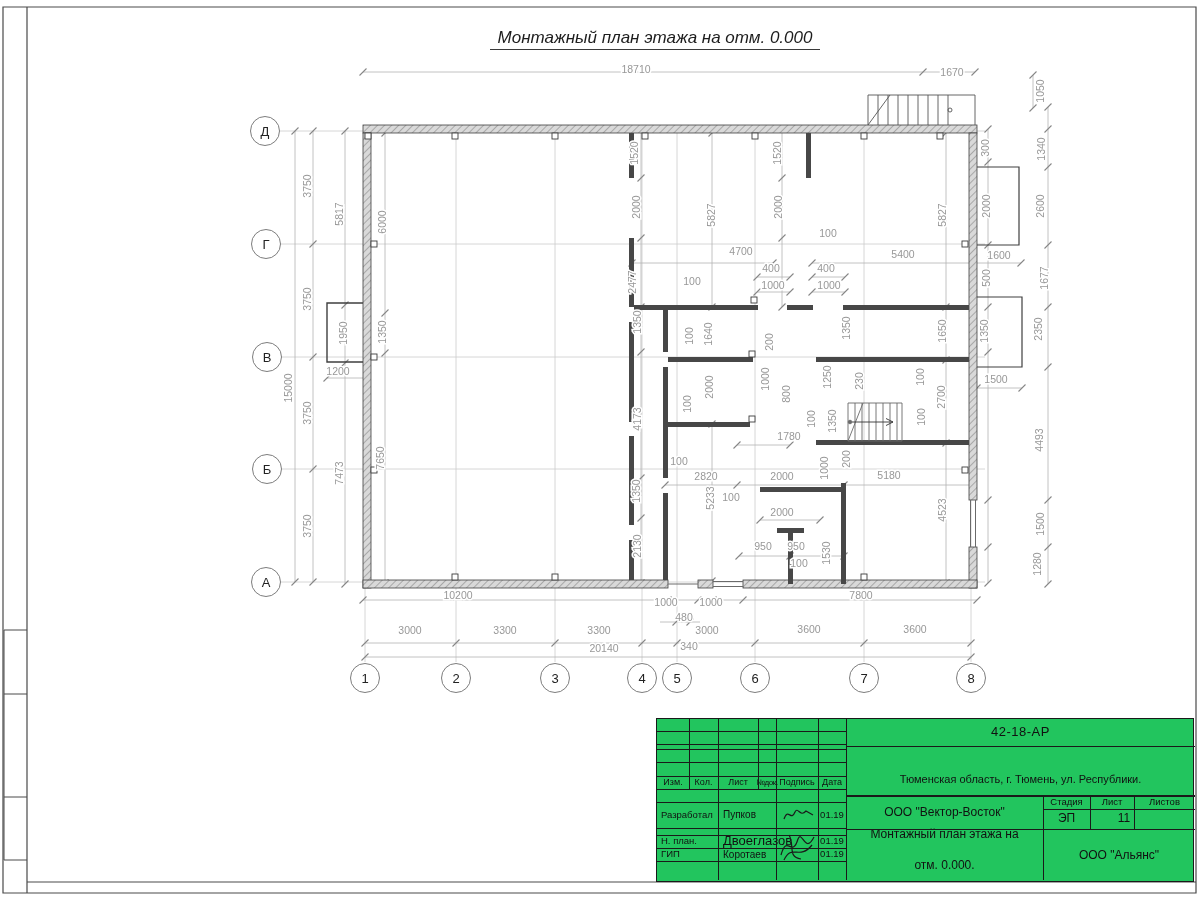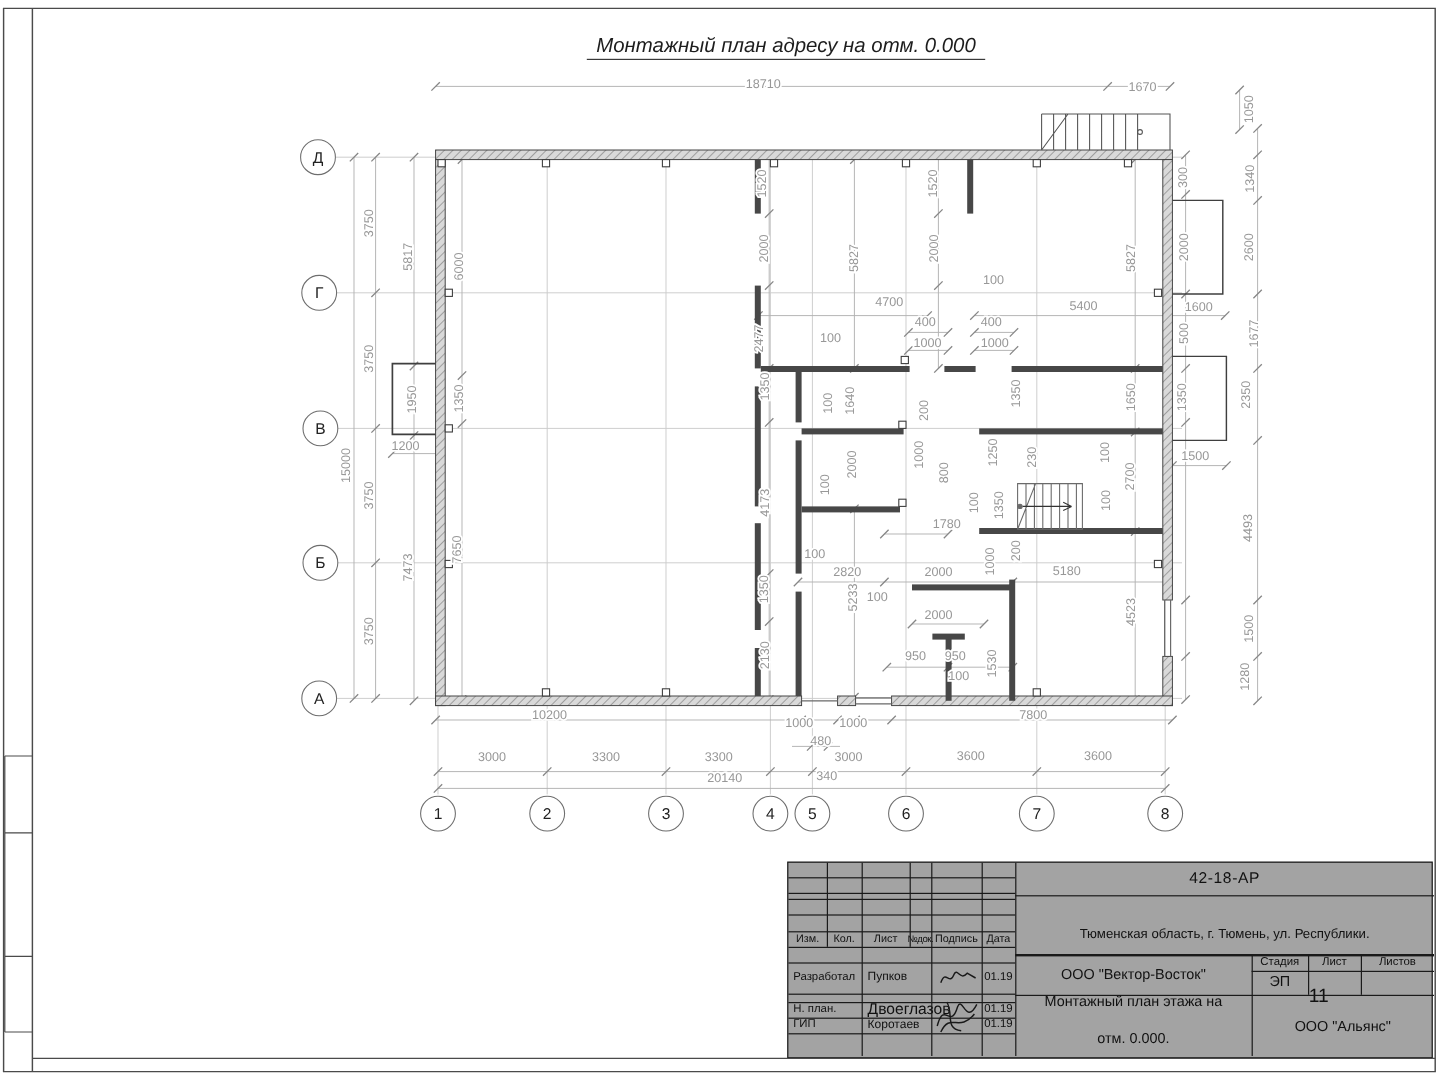--- a/index.html
+++ b/index.html
@@ -5,21 +5,21 @@
   html,body{margin:0;padding:0;background:#f2f2f2;}
   #sheet{position:relative;width:1200px;height:900px;background:#ffffff;overflow:hidden;
          font-family:"Liberation Sans",sans-serif;}
   #plan-svg{position:absolute;left:0;top:0;}
   text.dim{font:10.5px "Liberation Sans",sans-serif;fill:#989898;stroke:#ffffff;stroke-width:3px;paint-order:stroke;}
   text.axl{font:13px "Liberation Sans",sans-serif;fill:#222;text-anchor:middle;}
   #main-title{position:absolute;left:430px;top:28px;width:450px;text-align:center;
               font-style:italic;font-size:17px;color:#1d1d1d;z-index:3;}
   #main-title span{border-bottom:1.2px solid #3a3a3a;padding:0 8px 2px;}
   #titleblock{position:absolute;left:656px;top:718px;width:538px;height:164px;
-              border:1.6px solid #1a1a1a;box-sizing:border-box;z-index:3;background:#a3a3a3;padding-left:38px;}
+              border:1.6px solid #1a1a1a;box-sizing:border-box;z-index:3;background:#22c55e;padding-left:38px;}
   .tbl{position:absolute;background:#1a1a1a;}
   .tbt{position:absolute;display:flex;align-items:center;justify-content:center;
        text-align:center;color:#111;line-height:1.15;white-space:nowrap;}
   .tbt.left{justify-content:flex-start;padding-left:3px;}
   .sig{position:absolute;}
 </style>
 </head>
 <body>
 
 <div id="sheet">
@@ -242,21 +242,21 @@
         <circle cx="755" cy="678" r="14.5" fill="#fff" stroke="#6e6e6e" stroke-width="0.9"></circle>
         <text x="755" y="682.5" class="axl">6</text>
         <circle cx="864" cy="678" r="14.5" fill="#fff" stroke="#6e6e6e" stroke-width="0.9"></circle>
         <text x="864" y="682.5" class="axl">7</text>
         <circle cx="971" cy="678" r="14.5" fill="#fff" stroke="#6e6e6e" stroke-width="0.9"></circle>
         <text x="971" y="682.5" class="axl">8</text>
       </g>
   </svg>
 
   <div id="main-title">
-    <span>Монтажный план адресу на отм. 0.000</span>
+    <span>Монтажный план этажа на отм. 0.000</span>
   </div>
 
   <div id="titleblock">
 
     <div class="tbt" style="left:189px;top:0;width:349px;height:27px;font-size:13px;letter-spacing:0.5px;">42-18-АР</div>
     <div class="tbt" style="left:189px;top:52px;width:349px;height:16px;font-size:11px;">Тюменская область, г. Тюмень, ул. Республики.</div>
 
     <div class="tbt" style="left:0;top:57px;width:32px;height:13px;font-size:9px;">Изм.</div>
     <div class="tbt" style="left:32px;top:57px;width:29px;height:13px;font-size:9px;">Кол.</div>
     <div class="tbt" style="left:61px;top:57px;width:40px;height:13px;font-size:9px;">Лист</div>
@@ -279,21 +279,21 @@
     </svg>
     <svg class="sig" style="left:120px;top:112px;" width="42" height="32" viewBox="0 0 42 32">
       <path d="M4 24 C10 2 15 28 21 8 C25 -2 28 24 37 6 M7 29 C15 12 22 30 35 14 M12 4 C18 14 10 26 24 28" fill="none" stroke="#1a1a1a" stroke-width="1.2"></path>
     </svg>
 
     <div class="tbt" style="left:189px;top:77px;width:197px;height:33px;font-size:12px;">ООО "Вектор-Восток"</div>
     <div class="tbt" style="left:386px;top:77px;width:47px;height:13px;font-size:9.5px;">Стадия</div>
     <div class="tbt" style="left:433px;top:77px;width:44px;height:13px;font-size:9.5px;">Лист</div>
     <div class="tbt" style="left:477px;top:77px;width:61px;height:13px;font-size:9.5px;">Листов</div>
     <div class="tbt" style="left:386px;top:90px;width:47px;height:20px;font-size:12px;">ЭП</div>
-    <div class="tbt" style="left:420px;top:90px;width:44px;height:20px;font-size:16px;margin-top:12px;">11</div>
+    <div class="tbt" style="left:445px;top:90px;width:44px;height:20px;font-size:12px;">11</div>
     <div class="tbt" style="left:477px;top:90px;width:61px;height:20px;font-size:12px;"></div>
 
     <div class="tbt" style="left:189px;top:108px;width:197px;height:16px;font-size:12px;">Монтажный план этажа на</div>
     <div class="tbt" style="left:189px;top:139px;width:197px;height:16px;font-size:12px;">отм. 0.000.</div>
     <div class="tbt" style="left:386px;top:110px;width:152px;height:54px;font-size:12px;">ООО "Альянс"</div>
   <div class="tbl" style="left: 0px; top: 12px; width: 189px; height: 1px;"></div>
       <div class="tbl" style="left: 0px; top: 25px; width: 189px; height: 1px;"></div>
       <div class="tbl" style="left: 0px; top: 30px; width: 189px; height: 1px;"></div>
       <div class="tbl" style="left: 0px; top: 43px; width: 189px; height: 1px;"></div>
       <div class="tbl" style="left: 0px; top: 57px; width: 189px; height: 1px;"></div>

